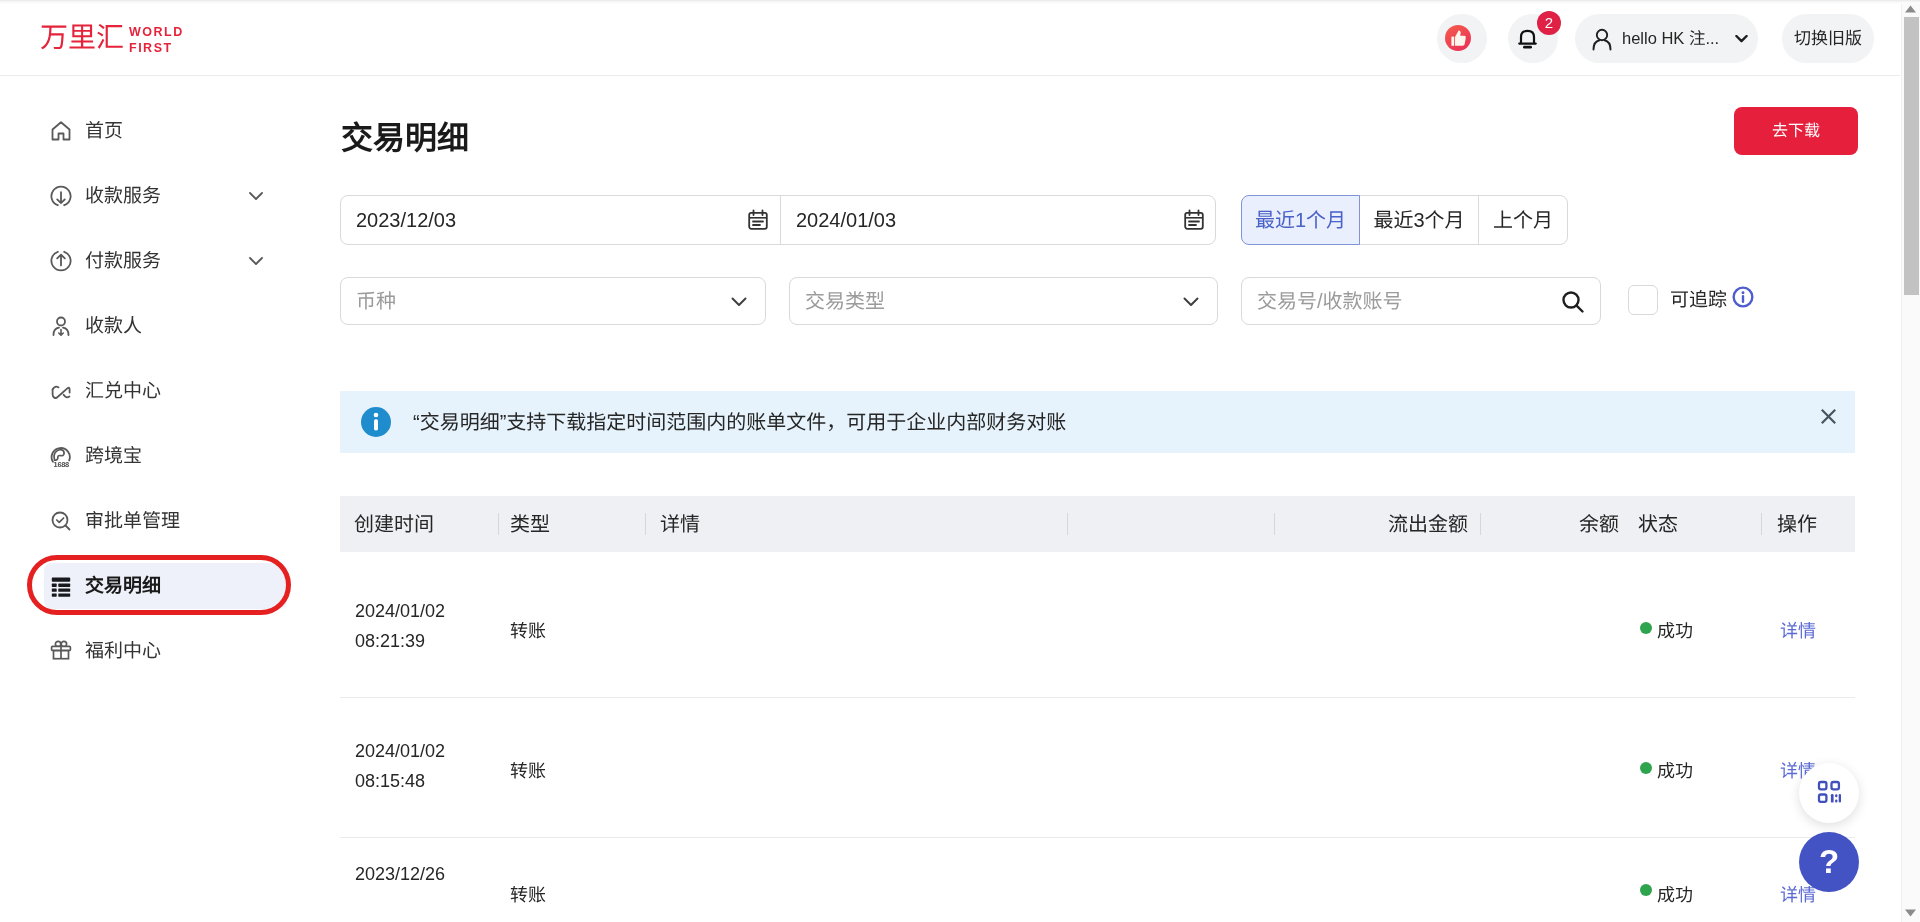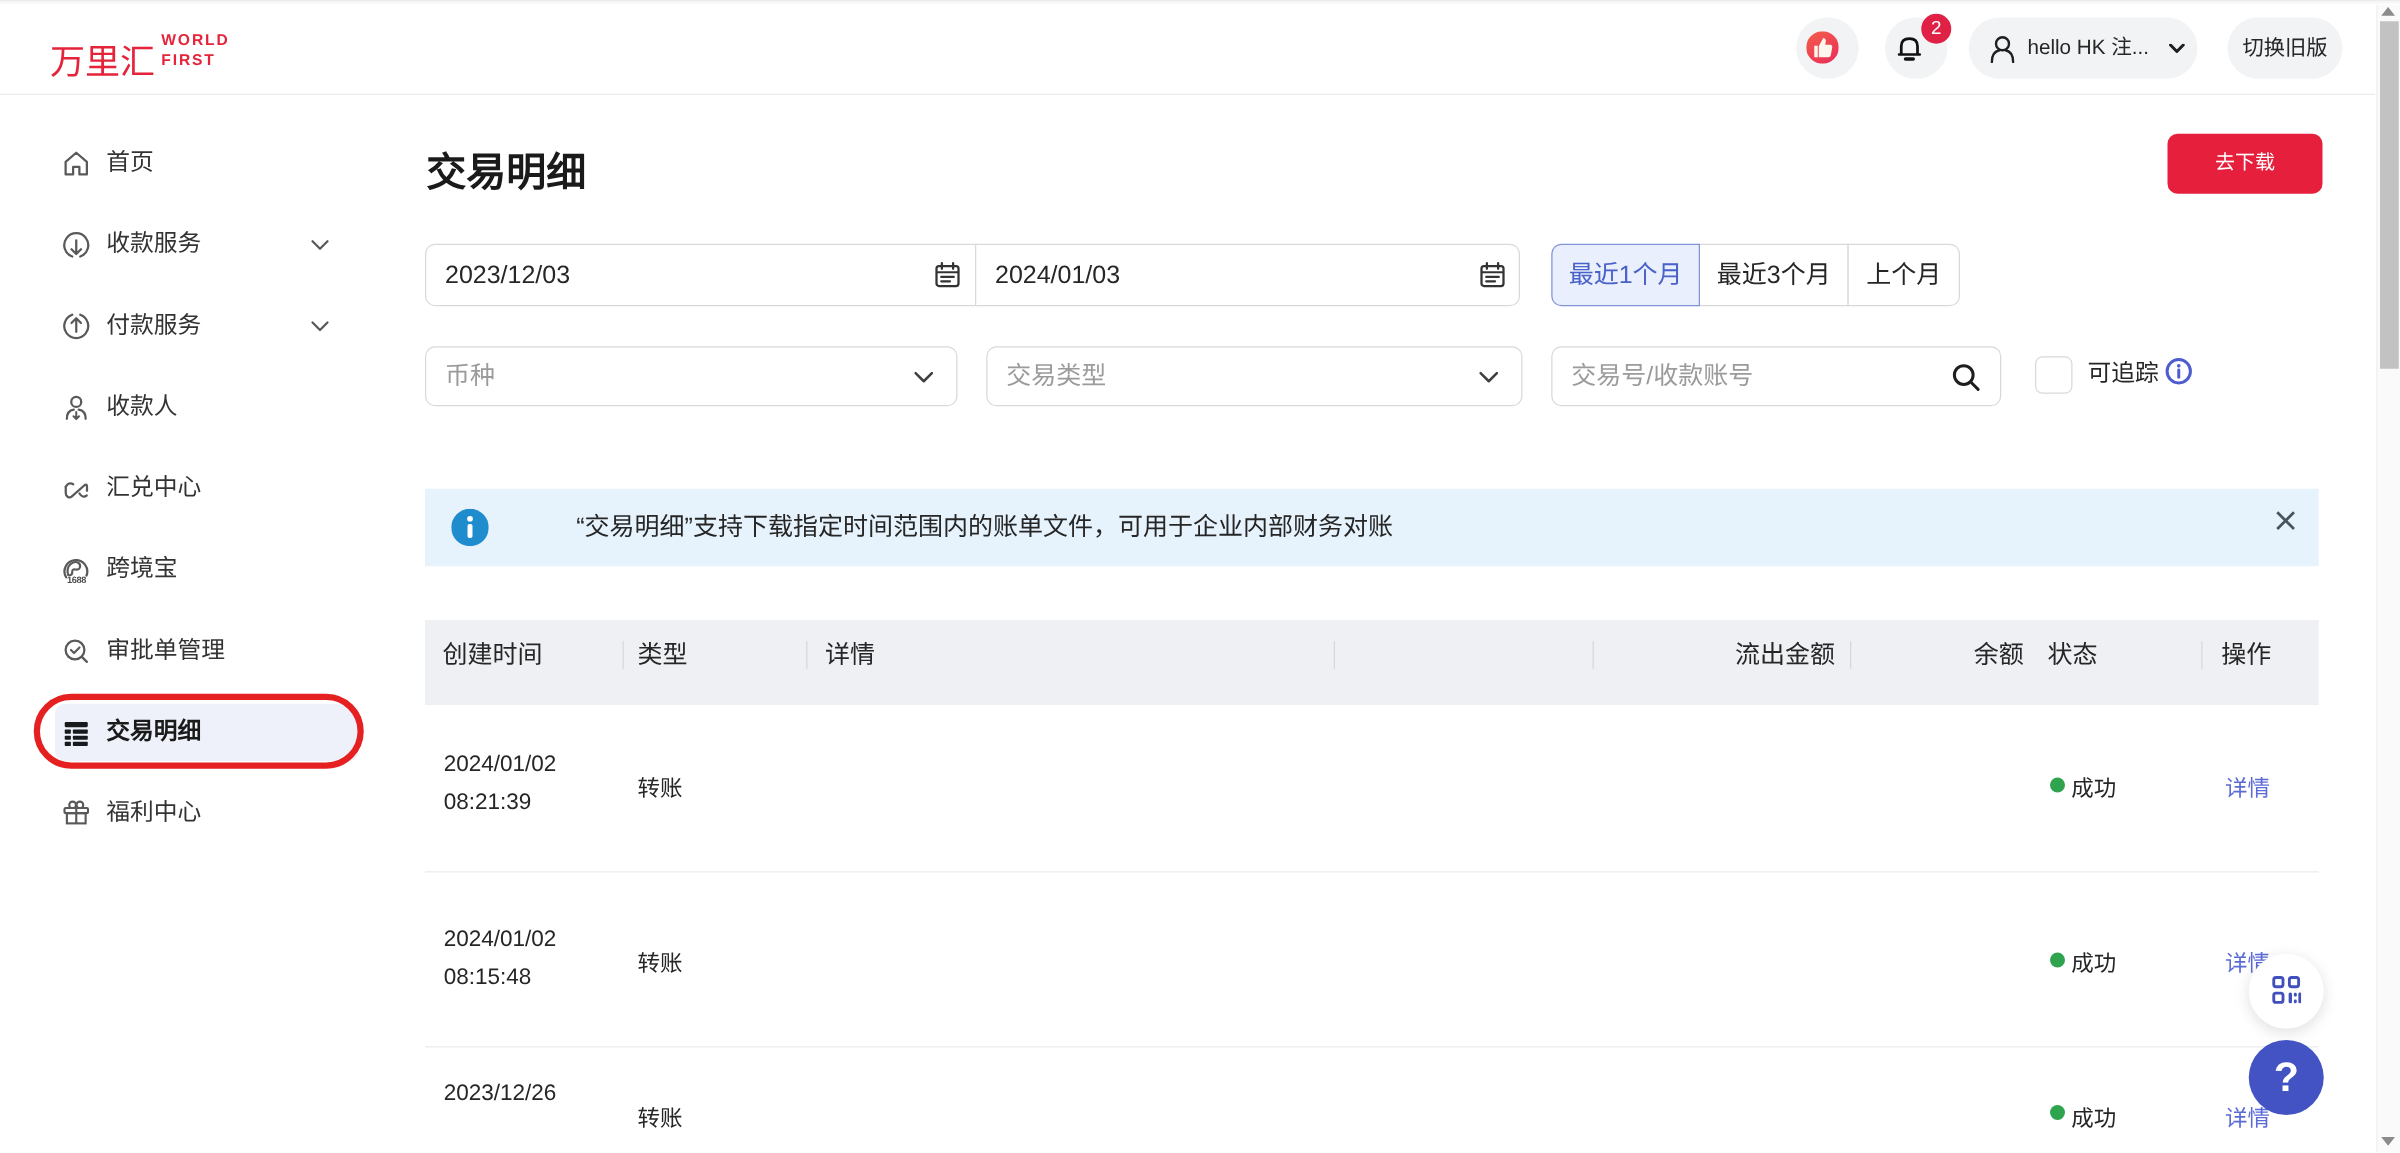--- a/index.html
+++ b/index.html
@@ -5,21 +5,21 @@
 <style>
   * { margin:0; padding:0; box-sizing:border-box; }
   html,body { width:1920px; height:922px; overflow:hidden; background:#fff;
     font-family:"Liberation Sans", sans-serif; color:#262626; }
 
   
   #header { position:absolute; left:0; top:0; width:1900px; height:76px; background:#fff;
     border-bottom:1px solid #ebebeb; z-index:5; }
   #logo { position:absolute; left:40px; top:24px; }
   .logo-cn { position:absolute; left:0; top:0; font-size:28px; line-height:28px; color:#e5243c;
-    letter-spacing:0px; font-weight:400; white-space:nowrap;margin-top:12px; }
+    letter-spacing:0px; font-weight:400; white-space:nowrap; }
   .logo-en { position:absolute; left:89px; top:1px; color:#e5243c; font-weight:bold;
     font-size:12.5px; line-height:15.5px; letter-spacing:1.5px; white-space:nowrap; }
   .hbtn { position:absolute; background:#f2f3f4; border-radius:25px; top:14px; height:49px; z-index:6; }
   #btn-thumb { left:1437px; width:50px; }
   #btn-bell { left:1508px; width:50px; }
   #btn-user { left:1575px; width:183px; }
   #btn-old  { left:1782px; width:92px; text-align:center; line-height:49px; font-size:17px; color:#262626; }
   #badge { position:absolute; left:1537px; top:11px; width:24px; height:24px; background:#e02146;
     border-radius:50%; color:#fff; font-size:15px; text-align:center; line-height:24px; z-index:7; }
   #user-label { position:absolute; left:1622px; top:14px; line-height:49px; font-size:16.5px; color:#262626; z-index:7; }
@@ -55,24 +55,24 @@
 
   #sel-currency { left:340px; top:277px; width:426px; height:48px; }
   #sel-type { left:789px; top:277px; width:429px; height:48px; }
   #search-box { left:1241px; top:277px; width:360px; height:48px; }
   .sel-txt { position:absolute; left:15px; top:0; line-height:46px; font-size:20px; }
   #checkbox { position:absolute; left:1628px; top:285px; width:30px; height:30px;
     border:1px solid #d9d9d9; border-radius:6px; background:#fff; }
   #track-label { position:absolute; left:1670px; top:285px; line-height:30px; font-size:19px; }
 
   #banner { position:absolute; left:340px; top:391px; width:1515px; height:62px; background:#e6f3fc; }
-  #banner-txt { position:absolute; left:73px; top:0; line-height:62px; font-size:20px; color:#262626;margin-left:48px; }
-
-  
-  #thead { position:absolute; left:340px; top:496px; width:1515px; height:68px; background:#eef0f4; }
+  #banner-txt { position:absolute; left:73px; top:0; line-height:62px; font-size:20px; color:#262626; }
+
+  
+  #thead { position:absolute; left:340px; top:496px; width:1515px; height:56px; background:#eef0f4; }
   .th { position:absolute; top:0; line-height:56px; font-size:20px; color:#262626; }
   .tdiv { position:absolute; top:17px; width:1px; height:22px; background:#d4d7dd; }
   .row-line { position:absolute; width:1515px; height:1px; background:#ebebeb; left:340px; }
   .cell { position:absolute; font-size:18px; color:#262626; }
   .link { color:#5b6bd5; }
   .dot { position:absolute; width:12px; height:12px; border-radius:50%; background:#2ea44e; }
 
   
   #sb-track { position:absolute; left:1901px; top:0; width:19px; height:922px; background:#fafafa; border-left:1px solid #efefef; }
   #sb-thumb { position:absolute; left:1904px; top:17px; width:15px; height:278px; background:#c2c2c2; }

